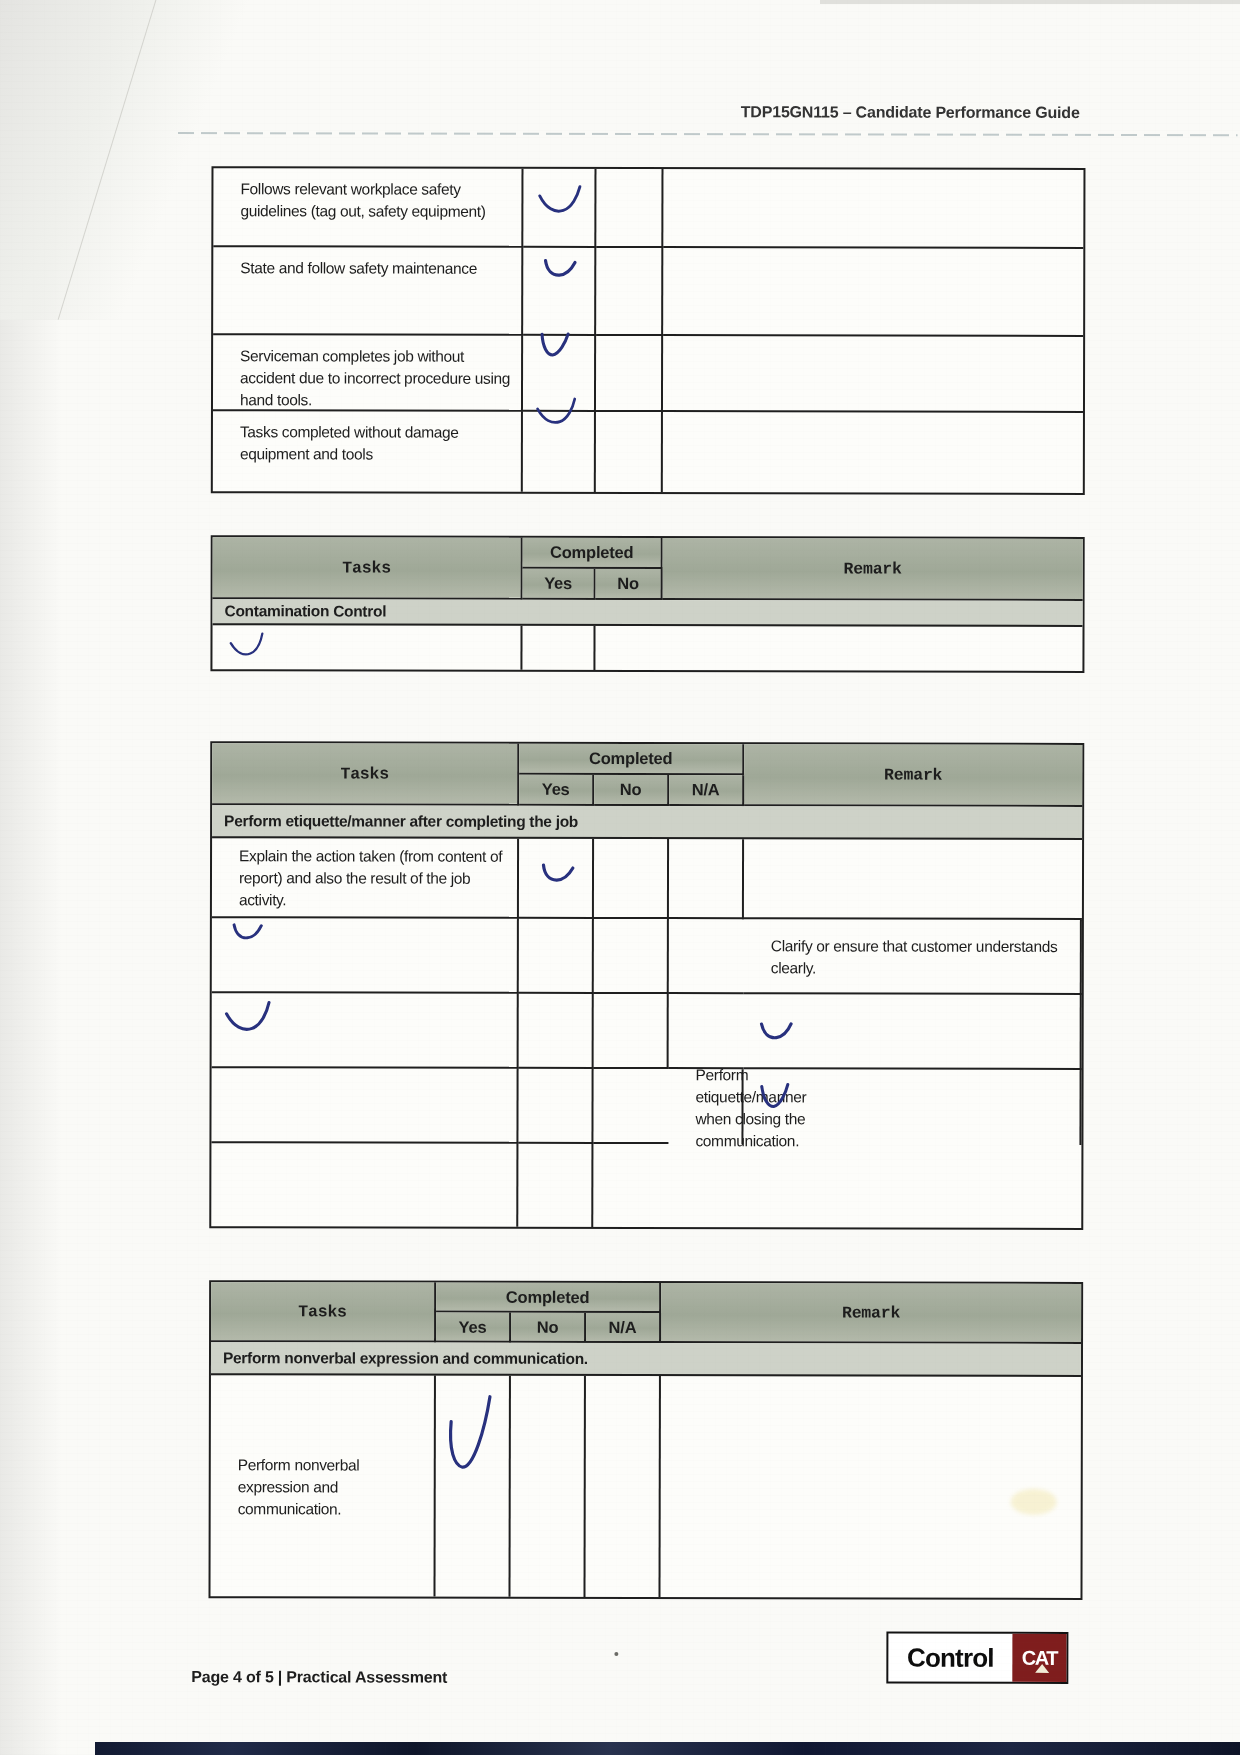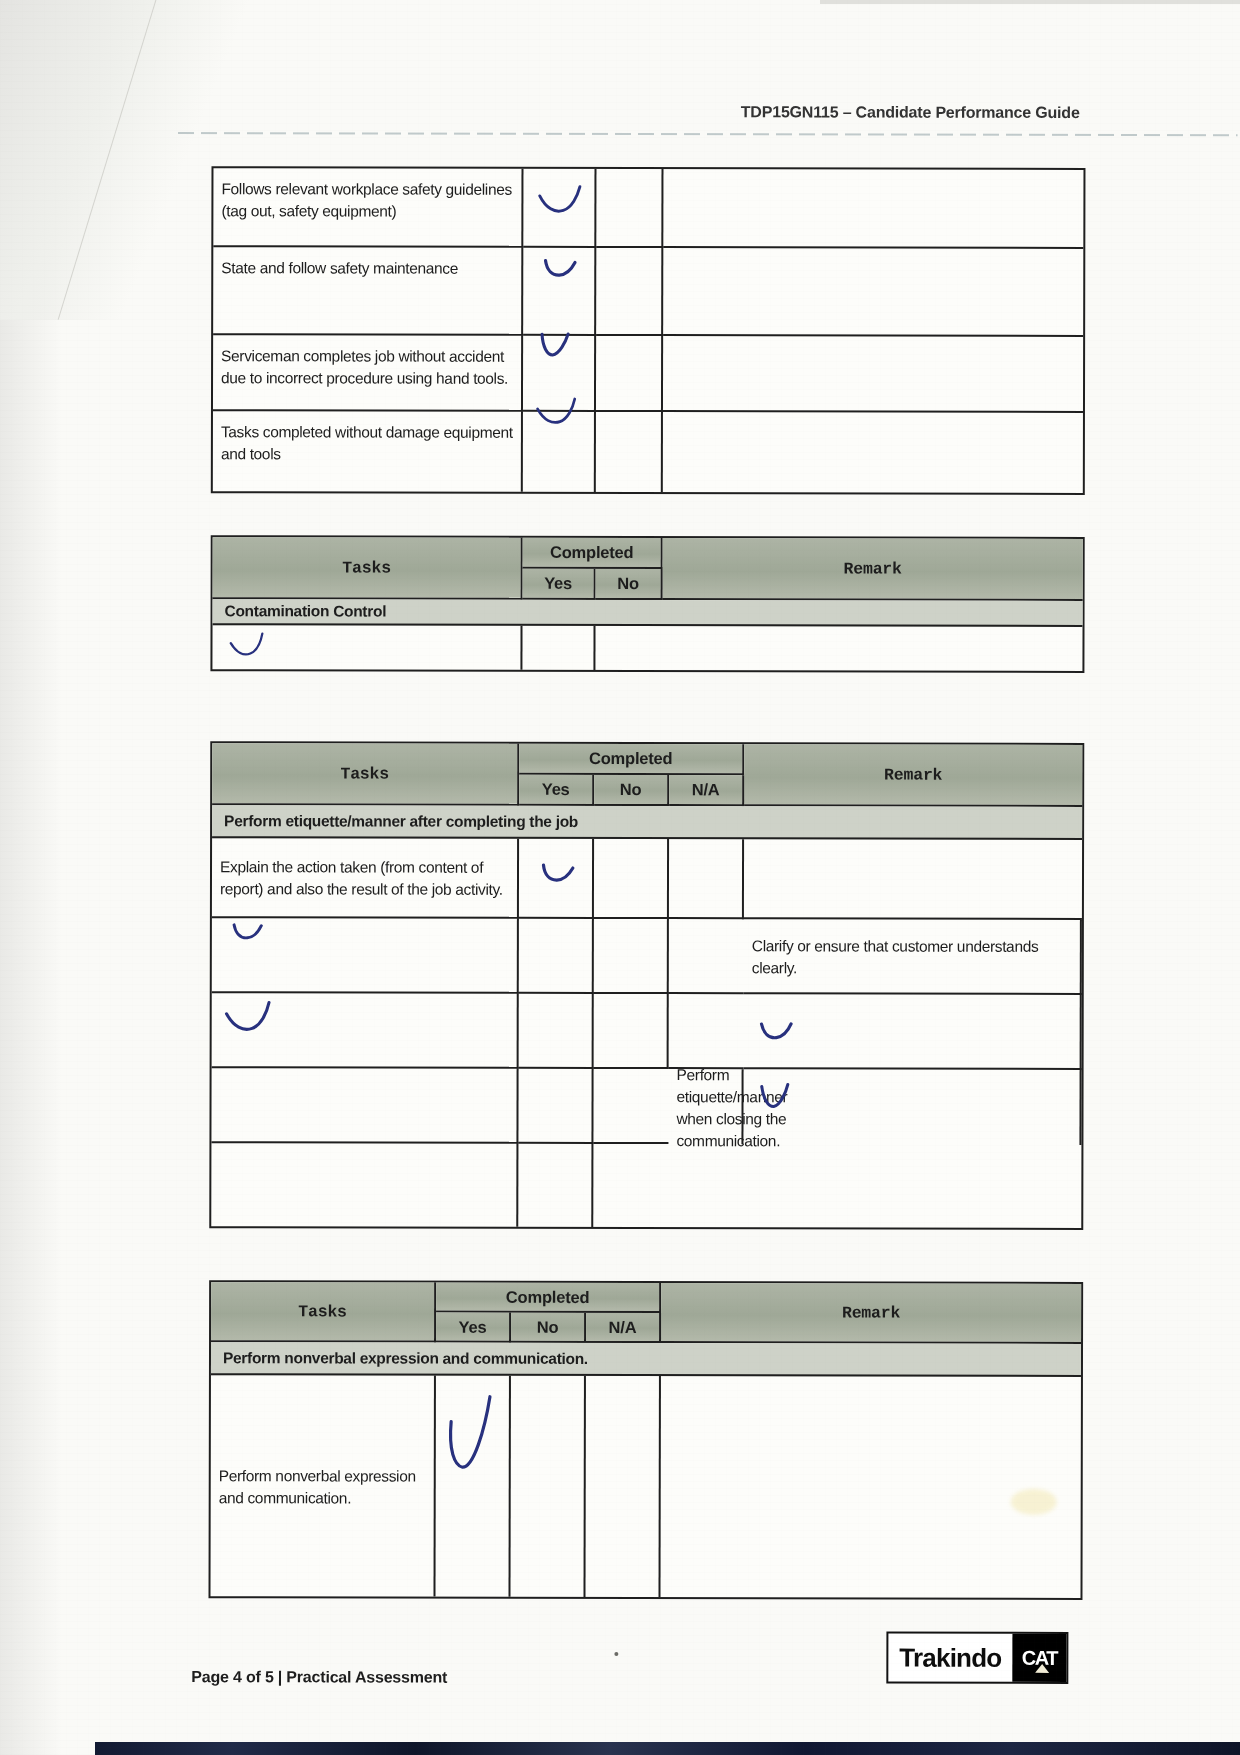--- a/index.html
+++ b/index.html
@@ -36,21 +36,21 @@
   .hdr-title{position:absolute;top:103px;left:0;width:1078px;text-align:right;
     font-size:16px;font-weight:600;color:#333;letter-spacing:-0.2px;}
   .hdr-rule{position:absolute;top:133px;left:176px;width:1060px;height:2px;opacity:.5;
     background:repeating-linear-gradient(90deg,#86999e 0 16px,rgba(0,0,0,0) 16px 23px);}
 
   
   .tbl{position:absolute;left:210px;width:870px;border:2px solid var(--border);display:grid;background:#fdfdfa;}
   .cell{border-right:2px solid var(--border);border-bottom:2px solid var(--border);position:relative;}
   .cell.last-col{border-right:none;}
   .cell.last-row{border-bottom:none;}
-  .task-txt{font-size:15.5px;letter-spacing:-0.35px;line-height:1.42;padding:10px 8px 8px 8px;}
+  .task-txt{font-size:15.5px;letter-spacing:-0.35px;line-height:1.42;padding:10px 8px 8px 27px;}
   .band{background:linear-gradient(180deg,#adb4a5 0%,var(--band) 55%,#b3b9aa 100%);
     display:flex;align-items:center;justify-content:center;font-weight:700;font-size:16.5px;letter-spacing:-0.2px;}
   .section-row{background:var(--section);display:flex;align-items:center;
     font-weight:700;font-size:15.5px;letter-spacing:-0.3px;padding-left:12px;}
   .top-align{display:block;}
   .mid-align{display:flex;align-items:center;}
   .check{position:absolute;}
   .check svg{display:block;width:100%;height:100%;}
   .check path{fill:none;stroke:var(--ink);stroke-width:2.7;stroke-linecap:round;}
 
@@ -66,21 +66,21 @@
   .span2r{grid-row:span 2;font-family:Liberation Mono, monospace;}
   .full-row-2{grid-column:1 / 5;}
   .full-row-3{grid-column:1 / 6;}
 
   
   .footer-txt{position:absolute;left:193px;top:1669px;font-size:16px;font-weight:700;letter-spacing:-0.2px;}
   .logo-box{position:absolute;left:888px;top:1631px;width:182px;height:52px;background:#fff;
     border:2.5px solid #121212;display:flex;box-sizing:border-box;}
   .logo-word{flex:1;display:flex;align-items:center;justify-content:center;
     font-weight:700;font-size:26px;letter-spacing:-0.8px;color:#0d0d0d;}
-  .cat-mark{width:54px;background:#000000;position:relative;display:flex;align-items:center;justify-content:center;}
+  .cat-mark{width:54px;background:#7f1d1d;position:relative;display:flex;align-items:center;justify-content:center;}
   .cat-txt{color:#fff;font-weight:800;font-size:20px;letter-spacing:-1.5px;}
   .cat-tri{position:absolute;left:50%;bottom:9px;transform:translateX(-30%);
     width:0;height:0;border-left:7px solid transparent;border-right:7px solid transparent;
     border-bottom:9px solid #f1ecd6;}
   .tilt{position:absolute;inset:0;transform:rotate(0.12deg);}
 </style>
 </head>
 <body>
 
 <div class="edge-left"></div>
@@ -260,21 +260,21 @@
         </span>
     </div>
     <div class="cell last-row"></div>
     <div class="cell last-row"></div>
     <div class="cell last-row last-col"></div>
   </div>
 
   <div class="footer-txt">Page 4 of 5 | Practical Assessment</div>
 
   <div class="logo-box">
-    <div class="logo-word">Trakindo</div>
+    <div class="logo-word">Control</div>
     <div class="cat-mark">
       <span class="cat-txt">CAT</span>
       <span class="cat-tri"></span>
     </div>
   </div>
 
   <div class="smudge-yellow"></div>
   <div class="stray-dot"></div>
 </div>
 

